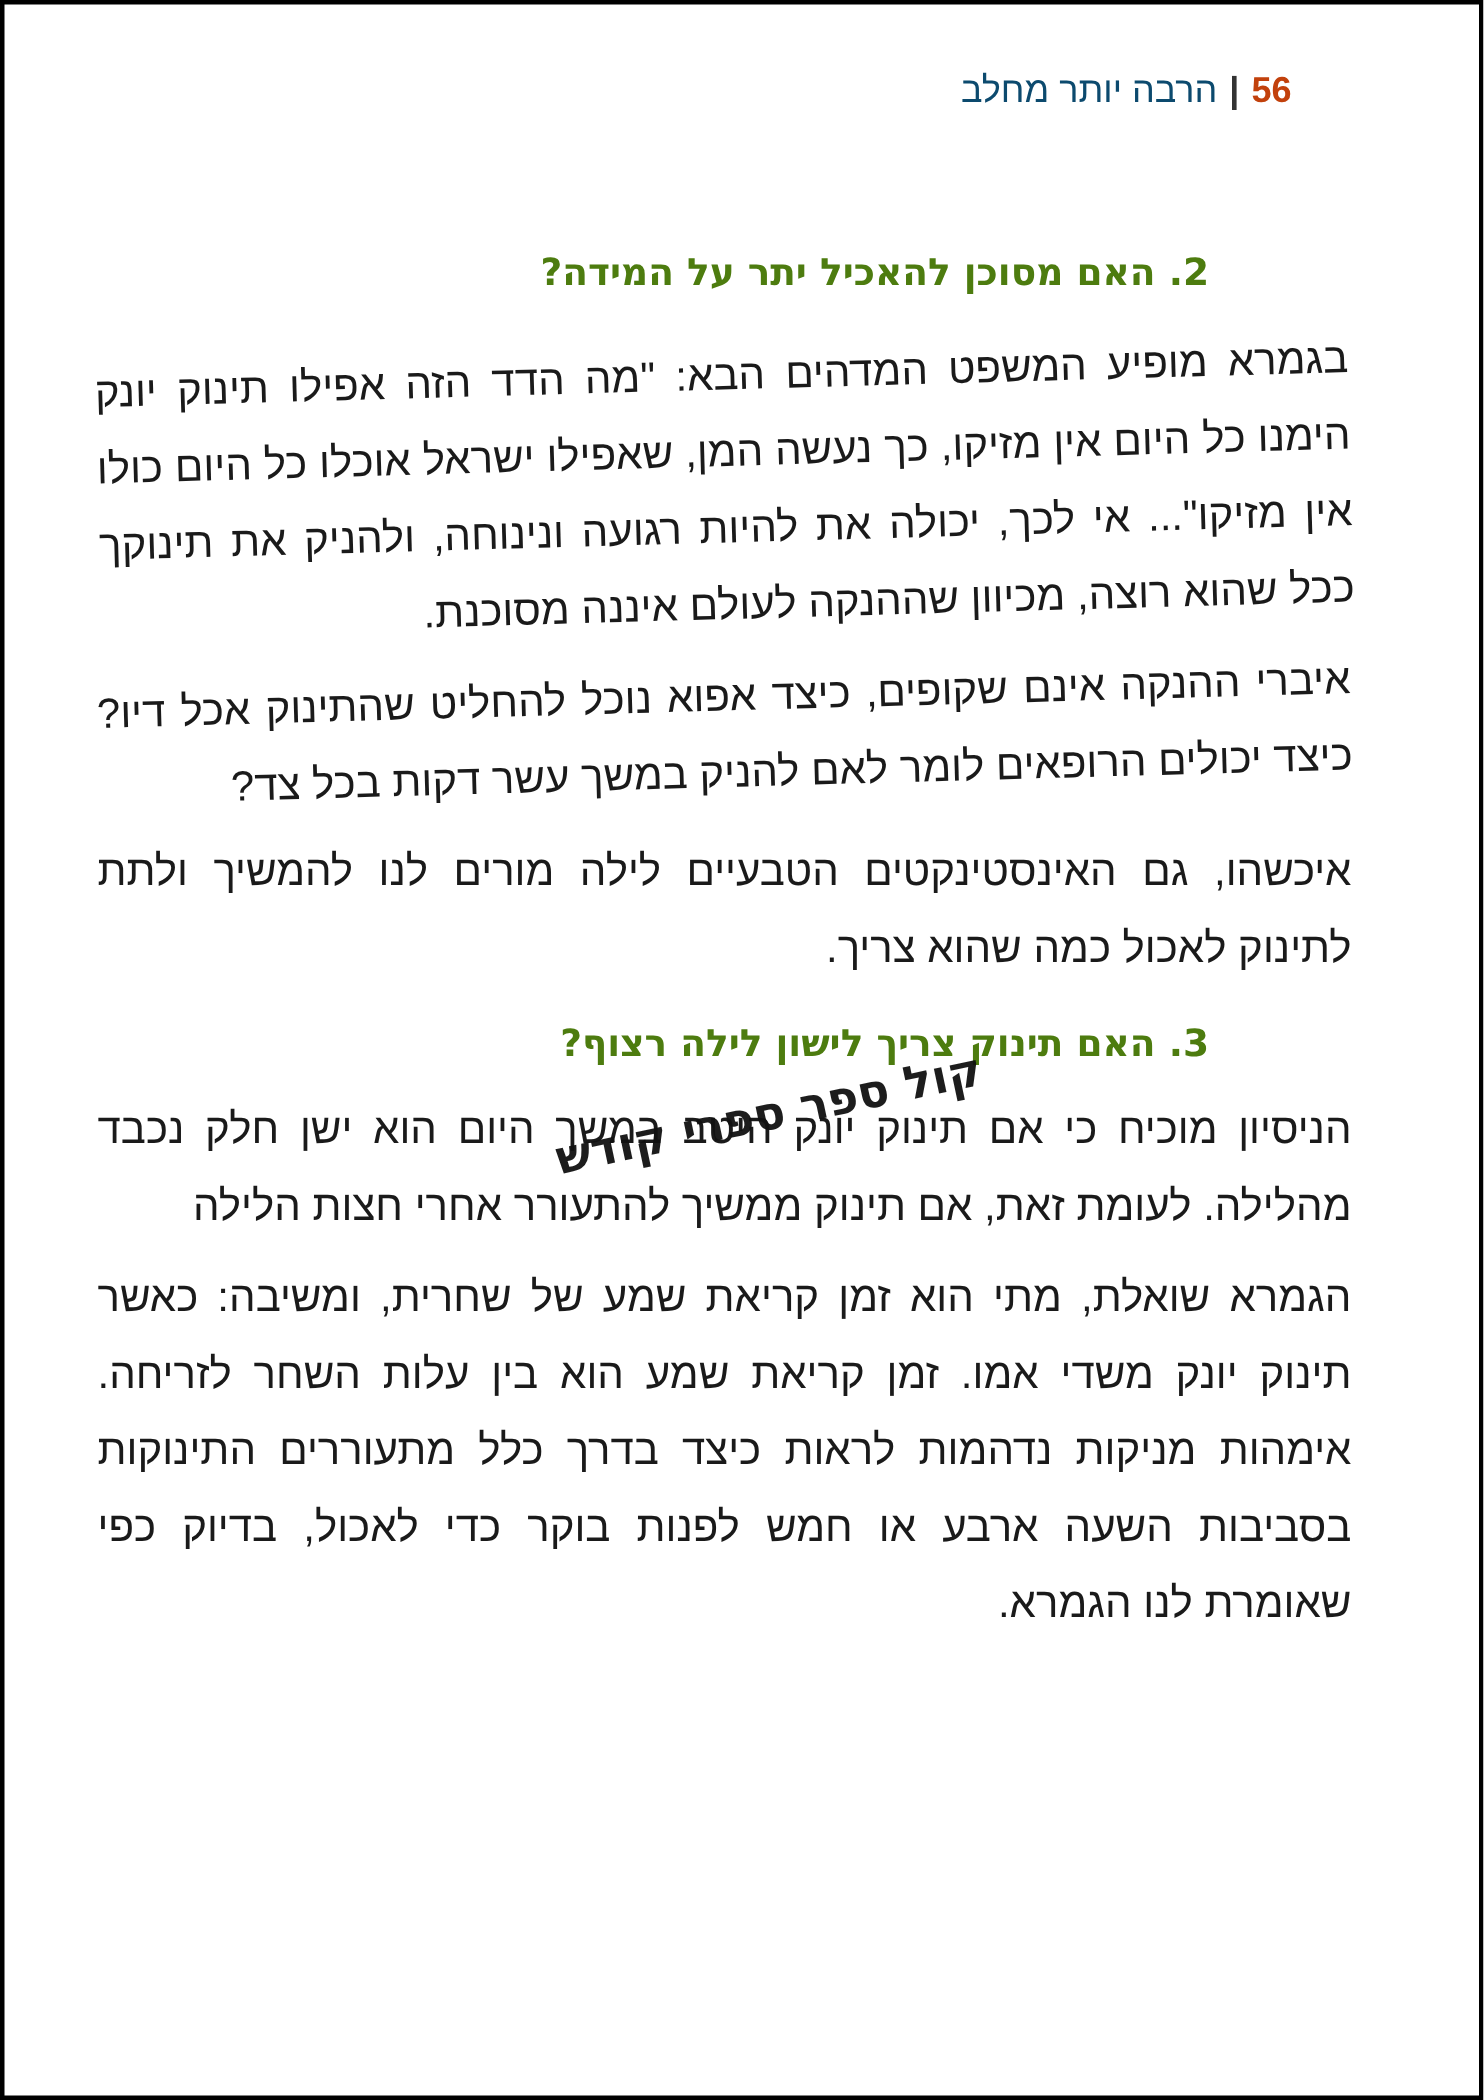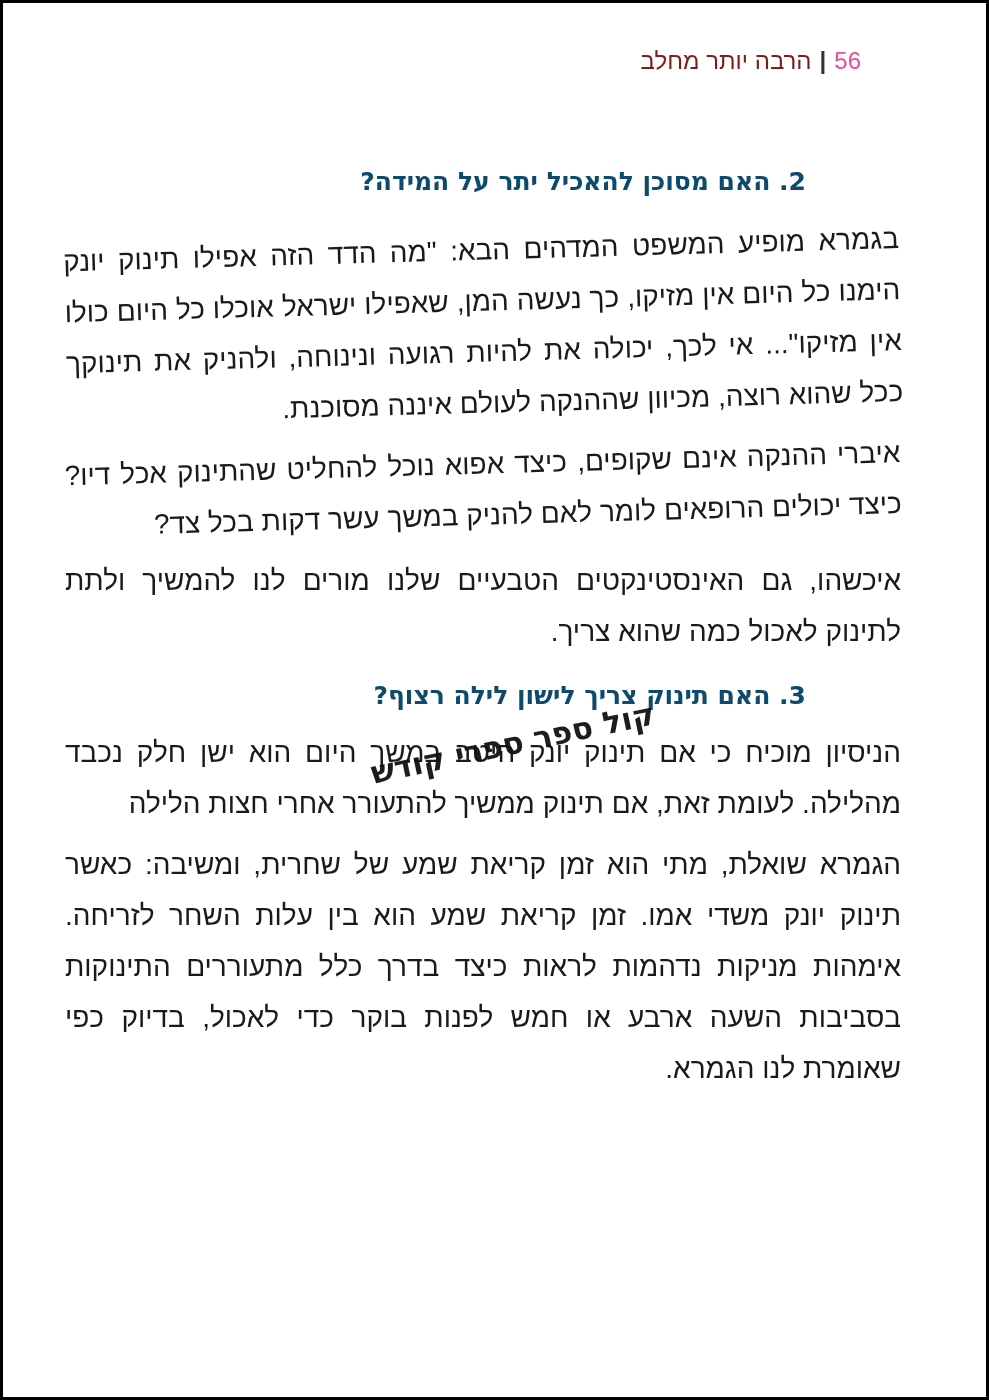--- a/index.html
+++ b/index.html
@@ -30,43 +30,43 @@
       right: 125px;
       direction: rtl;
       font-family: "Liberation Sans", sans-serif;
       font-size: 24px;
       color: #444444;
       display: flex;
       align-items: center;
       gap: 8px;
     }
     .page-number {
-      font-weight: normal;
-      color: #ec4899;
+      font-weight: bold;
+      color: #c2410c;
     }
     .header-sep {
       color: #333333;
       font-weight: bold;
     }
     .book-title {
-      color: #7f1d1d;
+      color: #0c4a6e;
     }
     .content {
       position: absolute;
       top: 150px;
       left: 62px;
       right: 85px;
       direction: rtl;
       text-align: justify;
     }
     .section-title {
       font-family: "DejaVu Sans", sans-serif;
       font-weight: bold;
       font-size: 25px;
-      color: #0c4a6e;
+      color: #4d7c0f;
       margin: 0;
       padding-right: 95px;
       line-height: 58px;
     }
     .para {
       font-family: "Liberation Sans", sans-serif;
       font-size: 28px;
       line-height: 51px;
       margin: 0 0 10px 0;
       color: #1a1a1a;
@@ -109,21 +109,21 @@
   </div>
 
   <div class="content">
 
     <section class="sec2">
       <h2 class="section-title">2. האם מסוכן להאכיל יתר על המידה?</h2>
       <div class="gap-after-title"></div>
       <p class="para tilted">בגמרא מופיע המשפט המדהים הבא: "מה הדד הזה אפילו תינוק יונק הימנו כל היום אין מזיקו, כך נעשה המן, שאפילו ישראל אוכלו כל היום כולו אין מזיקו"... אי לכך, יכולה את להיות רגועה ונינוחה, ולהניק את תינוקך ככל שהוא רוצה, מכיוון שההנקה לעולם איננה מסוכנת.</p>
       <p class="para tilted">איברי ההנקה אינם שקופים, כיצד אפוא נוכל להחליט שהתינוק אכל דיו? כיצד יכולים הרופאים לומר לאם להניק במשך עשר דקות בכל צד?</p>
       <div class="spacer-lg"></div>
-      <p class="para">איכשהו, גם האינסטינקטים הטבעיים שלנו מורים לנו להמשיך ולתת לתינוק לאכול כמה שהוא צריך.</p>
+      <p class="para">איכשהו, גם האינסטינקטים הטבעיים לילה מורים לנו להמשיך ולתת לתינוק לאכול כמה שהוא צריך.</p>
     </section>
 
     <section class="sec3">
       <h2 class="section-title">3. האם תינוק צריך לישון לילה רצוף?</h2>
       <div class="gap-after-title"></div>
       <p class="para">הניסיון מוכיח כי אם תינוק יונק היטב במשך היום הוא ישן חלק נכבד מהלילה. לעומת זאת, אם תינוק ממשיך להתעורר אחרי חצות הלילה</p>
       <p class="para">הגמרא שואלת, מתי הוא זמן קריאת שמע של שחרית, ומשיבה: כאשר תינוק יונק משדי אמו. זמן קריאת שמע הוא בין עלות השחר לזריחה. אימהות מניקות נדהמות לראות כיצד בדרך כלל מתעוררים התינוקות בסביבות השעה ארבע או חמש לפנות בוקר כדי לאכול, בדיוק כפי שאומרת לנו הגמרא.</p>
     </section>
 
   </div>

